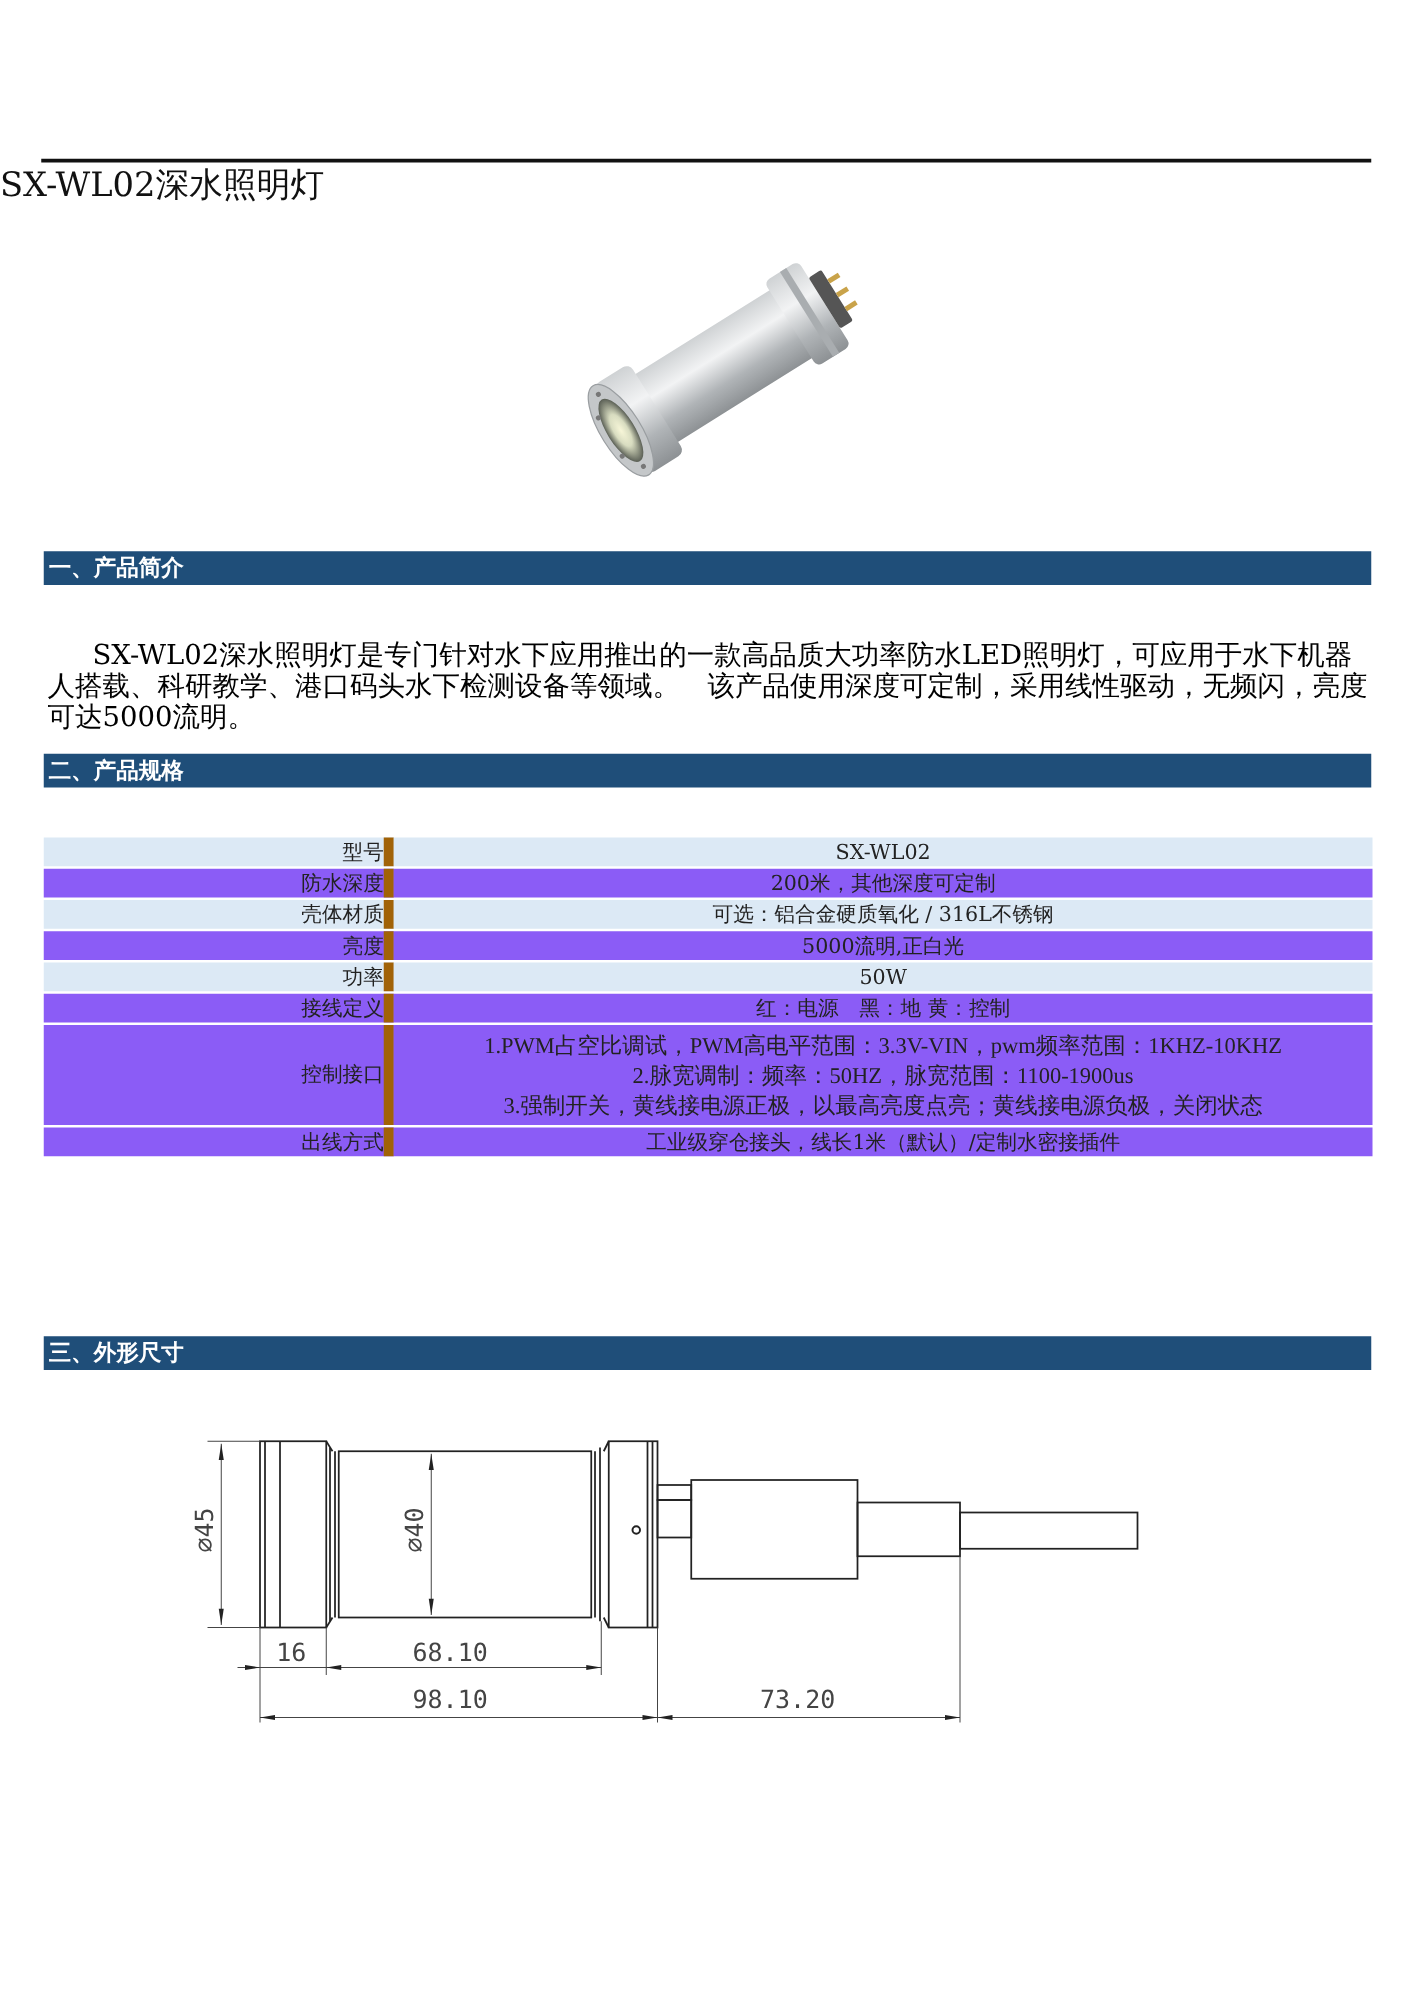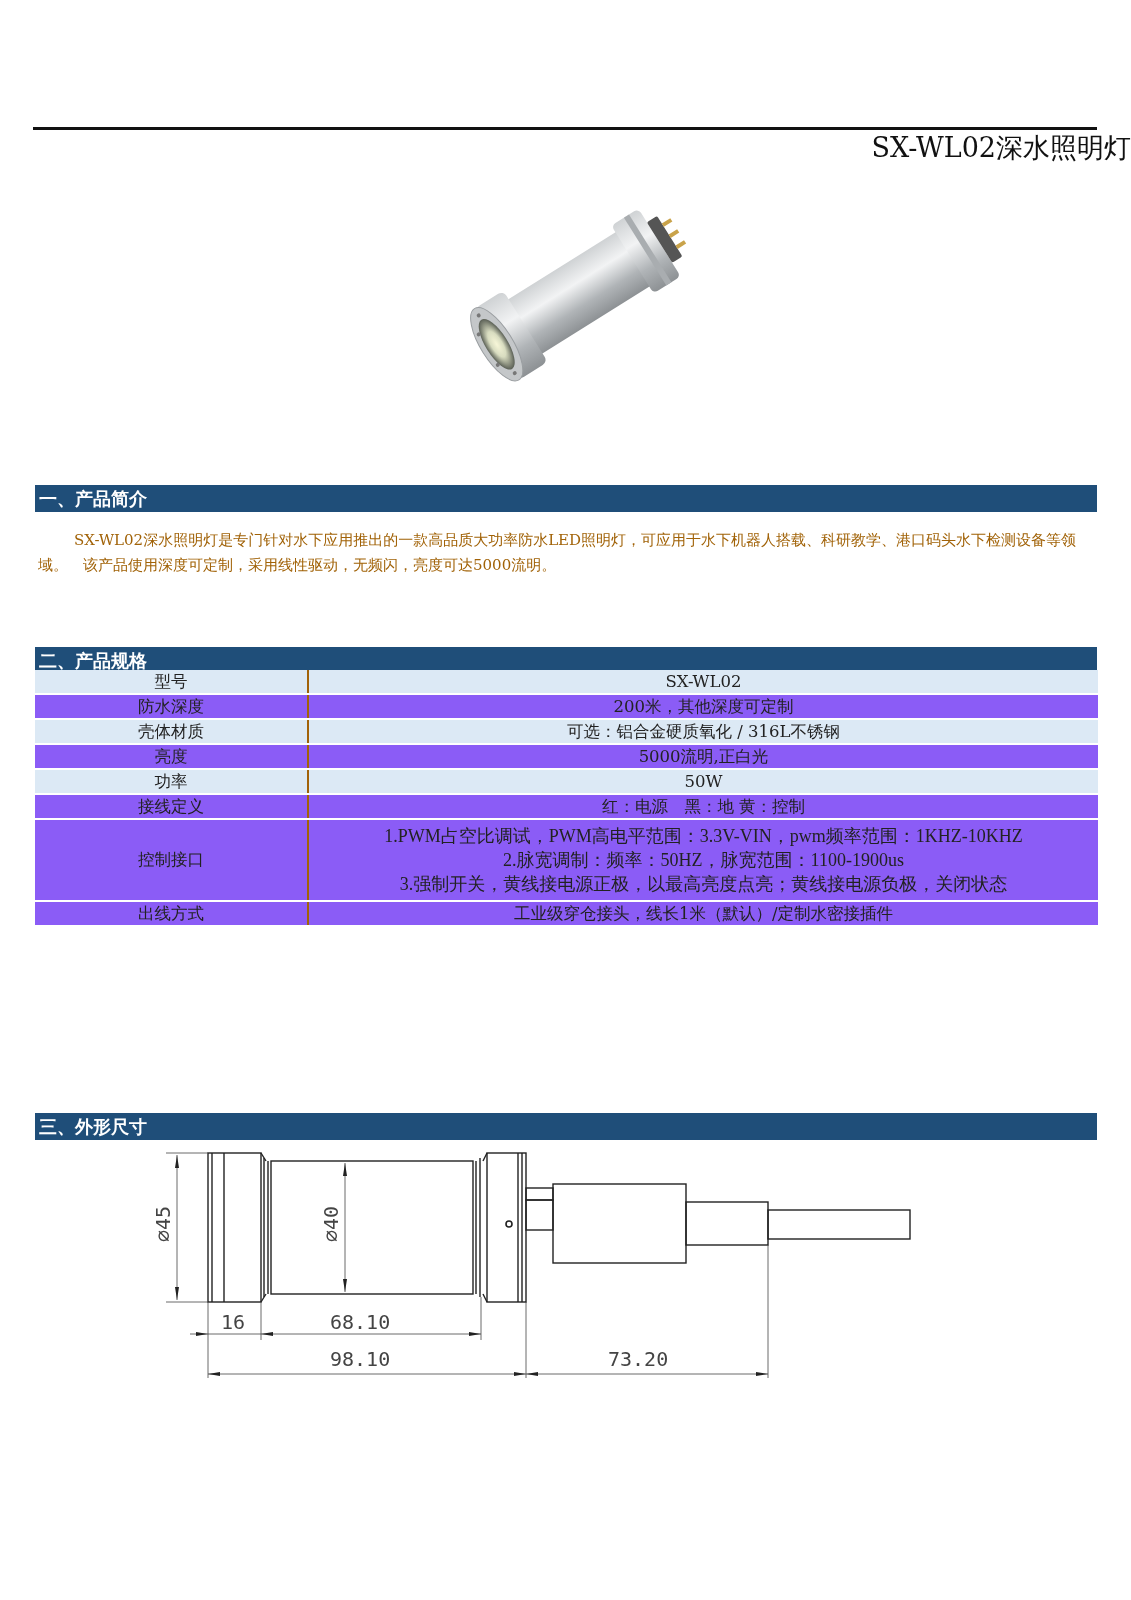--- a/index.html
+++ b/index.html
@@ -1,29 +1,29 @@
 <!DOCTYPE html>
 <html><head>
 <meta charset="utf-8">
 <style>
   html, body { margin:0; padding:0; background:#ffffff; }
   body { width:1131px; height:1600px; position:relative; overflow:hidden;
          font-family:"DejaVu Serif","Liberation Serif",serif; color:#222; }
   .top-rule { position:absolute; left:33px; top:127px; width:1064px; height:3px; background:#111; }
-  .title { position:absolute; left:0; width:1131px; top:130px; text-align:right;
+  .title { position:absolute; left:0; width:1131px; top:130px; text-align:left;
            font-size:27px; color:#111; letter-spacing:0px; font-family:"DejaVu Serif","Liberation Serif",serif; }
   .photo { position:absolute; left:440px; top:176px; width:300px; height:210px; }
   .section-bar { position:absolute; left:35px; width:1062px; height:27px; background:#1f4e79;
                  color:#fff; font-size:18px; line-height:27px; padding-left:4px; box-sizing:border-box; font-weight:bold;
-                 font-family:"DejaVu Sans","Liberation Sans",sans-serif;margin-top:44px; }
-  .intro { position:absolute; left:38px; top:512px; width:1062px; font-size:15px; line-height:25px; color:#a16207;margin-top:16px; }
+                 font-family:"DejaVu Sans","Liberation Sans",sans-serif; }
+  .intro { position:absolute; left:38px; top:512px; width:1062px; font-size:22px; line-height:25px; color:#000000; }
   .intro p { margin:0; text-indent:36px; }
   table.spec { position:absolute; left:35px; top:668px; width:1063px; border-collapse:separate; border-spacing:0 2px; font-size:16.5px; }
   table.spec td { text-align:center; padding:0; vertical-align:middle; color:#222; }
-  table.spec td.k { width:272px; border-right:2px solid #a16207; }
+  table.spec td.k { width:272px; border-right:8px solid #a16207;text-align:right; }
   tr.light td { background:#dce9f5; }
   tr.dark td { background:#8b5cf6; }
   tr.h1 td { height:23px; }
   .ml { line-height:24px; padding:4px 0 !important; }
   .drawing { position:absolute; left:150px; top:1135px; width:780px; height:260px; }
 </style>
 </head>
 <body>
 
 <div class="top-rule"></div>

